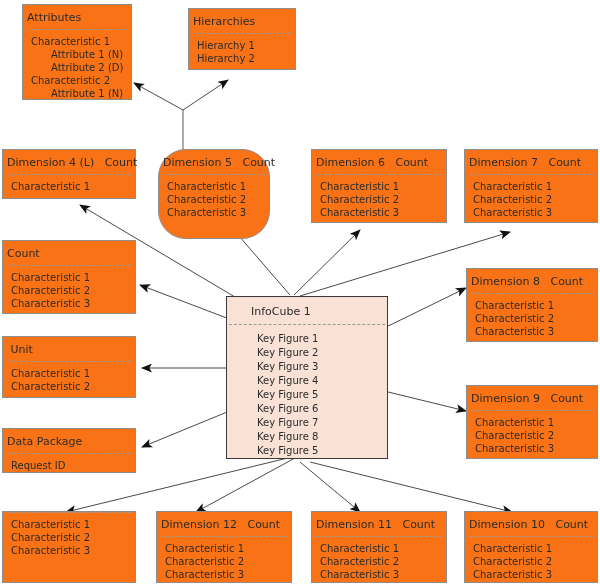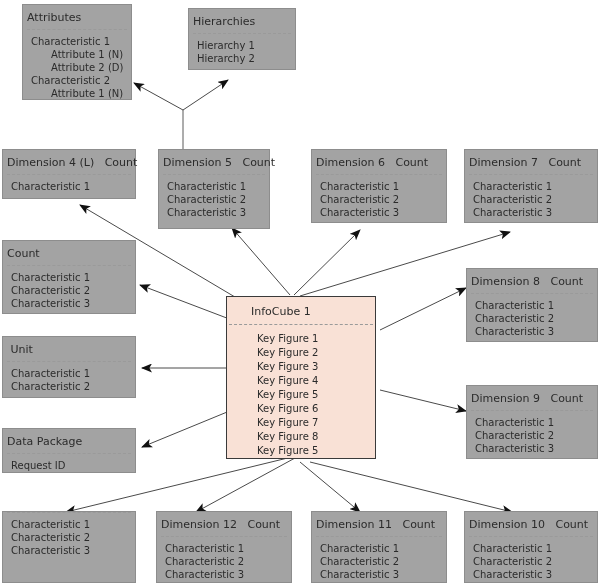--- a/index.html
+++ b/index.html
@@ -22,21 +22,21 @@
   }
   #edges {
     position: absolute;
     left: 0; top: 0;
     width: 600px;
     height: 584px;
     pointer-events: none;
   }
   .node {
     position: absolute;
-    background: #a3a3a3;
+    background: #f97316;
     border: 1px solid #8d8d8d;
     box-sizing: border-box;
     z-index: 2;
   }
   .node.cube {
     border: 1px solid #3a3a3a;
     background: #f9e1d6;
   }
   .node-title {
     font-size: 11px;
@@ -138,21 +138,21 @@
   </div>
 
   <div class="node" style="left:2px; top:149px; width:134px; height:50px;">
     <div class="node-title title-pad">Dimension 4 (L)   Count</div>
     <div class="divider"></div>
     <div class="node-body">
       <div class="row">Characteristic 1</div>
     </div>
   </div>
 
-  <div class="node" style="left:158px; top:149px; width:112px; height:80px;">
+  <div class="node" style="left:158px; top:149px; width:112px; height:90px;border-radius:28px;">
     <div class="node-title title-pad">Dimension 5   Count</div>
     <div class="divider"></div>
     <div class="node-body">
       <div class="row">Characteristic 1</div>
       <div class="row">Characteristic 2</div>
       <div class="row">Characteristic 3</div>
     </div>
   </div>
 
   <div class="node" style="left:311px; top:149px; width:136px; height:74px;">
@@ -195,21 +195,21 @@
   </div>
 
   <div class="node" style="left:2px; top:428px; width:134px; height:45px;">
     <div class="node-title title-pad">Data Package</div>
     <div class="divider"></div>
     <div class="node-body">
       <div class="row">Request ID</div>
     </div>
   </div>
 
-  <div class="node cube" style="left:226px; top:296px; width:150px; height:163px;">
+  <div class="node cube" style="left:226px; top:296px; width:162px; height:163px;">
     <div class="node-title">InfoCube 1</div>
     <div class="divider"></div>
     <div class="node-body">
       <div class="row">Key Figure 1</div>
       <div class="row">Key Figure 2</div>
       <div class="row">Key Figure 3</div>
       <div class="row">Key Figure 4</div>
       <div class="row">Key Figure 5</div>
       <div class="row">Key Figure 6</div>
       <div class="row">Key Figure 7</div>

